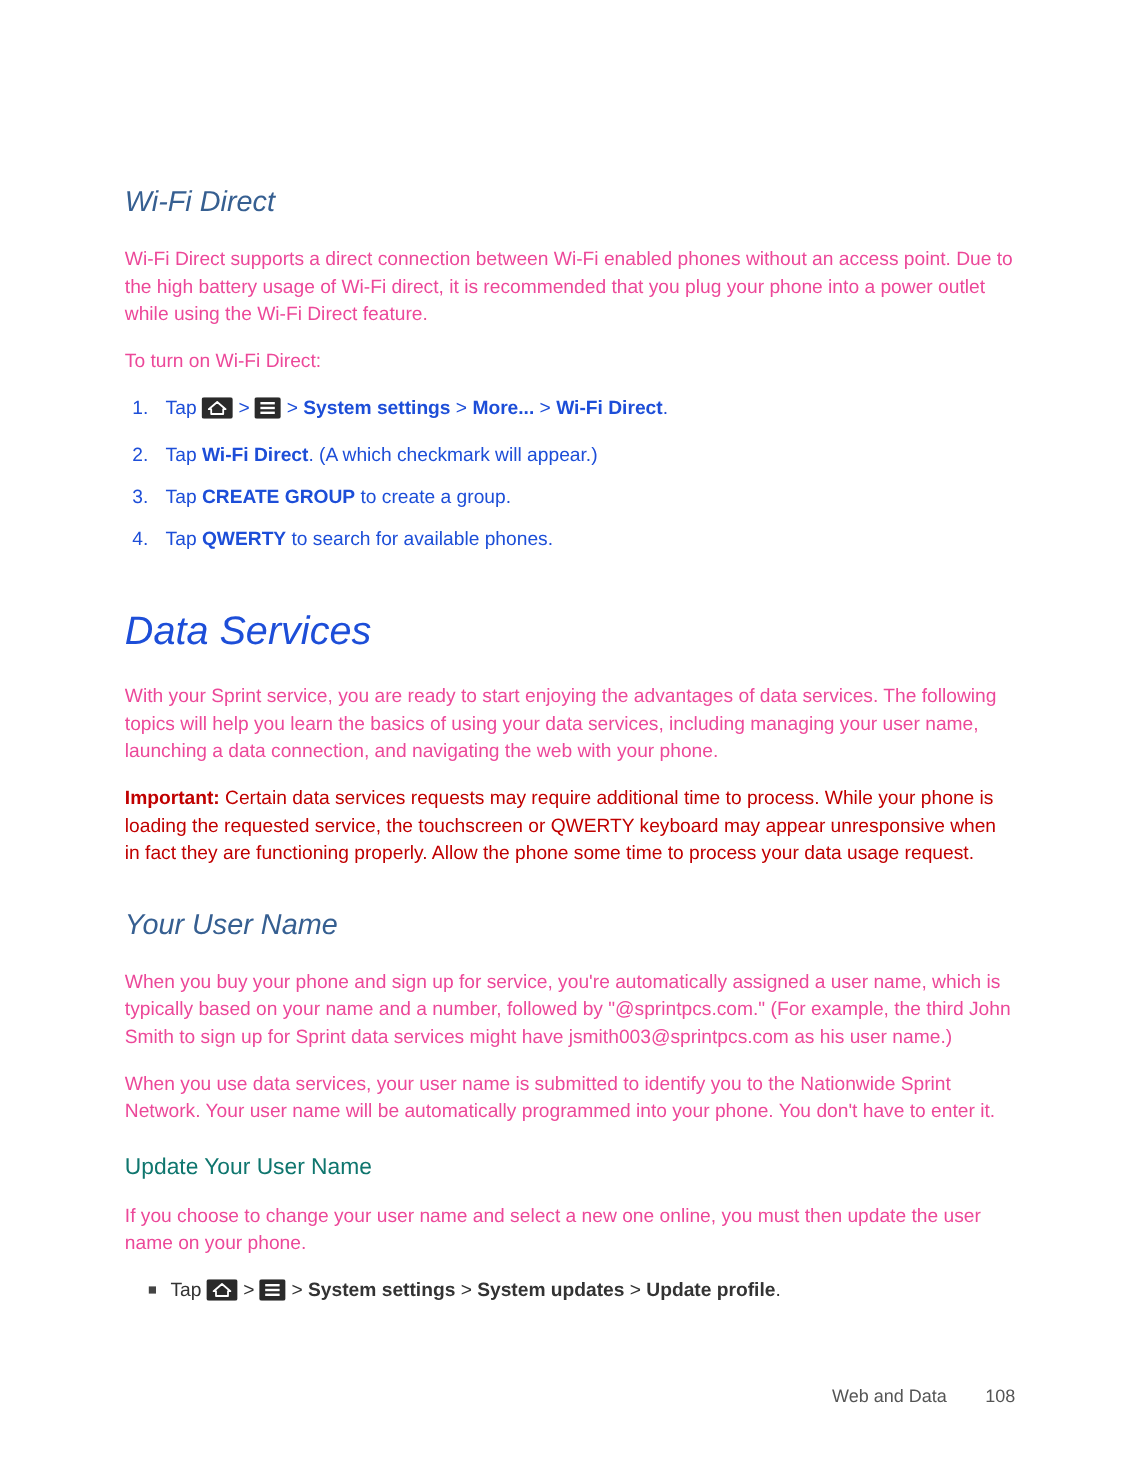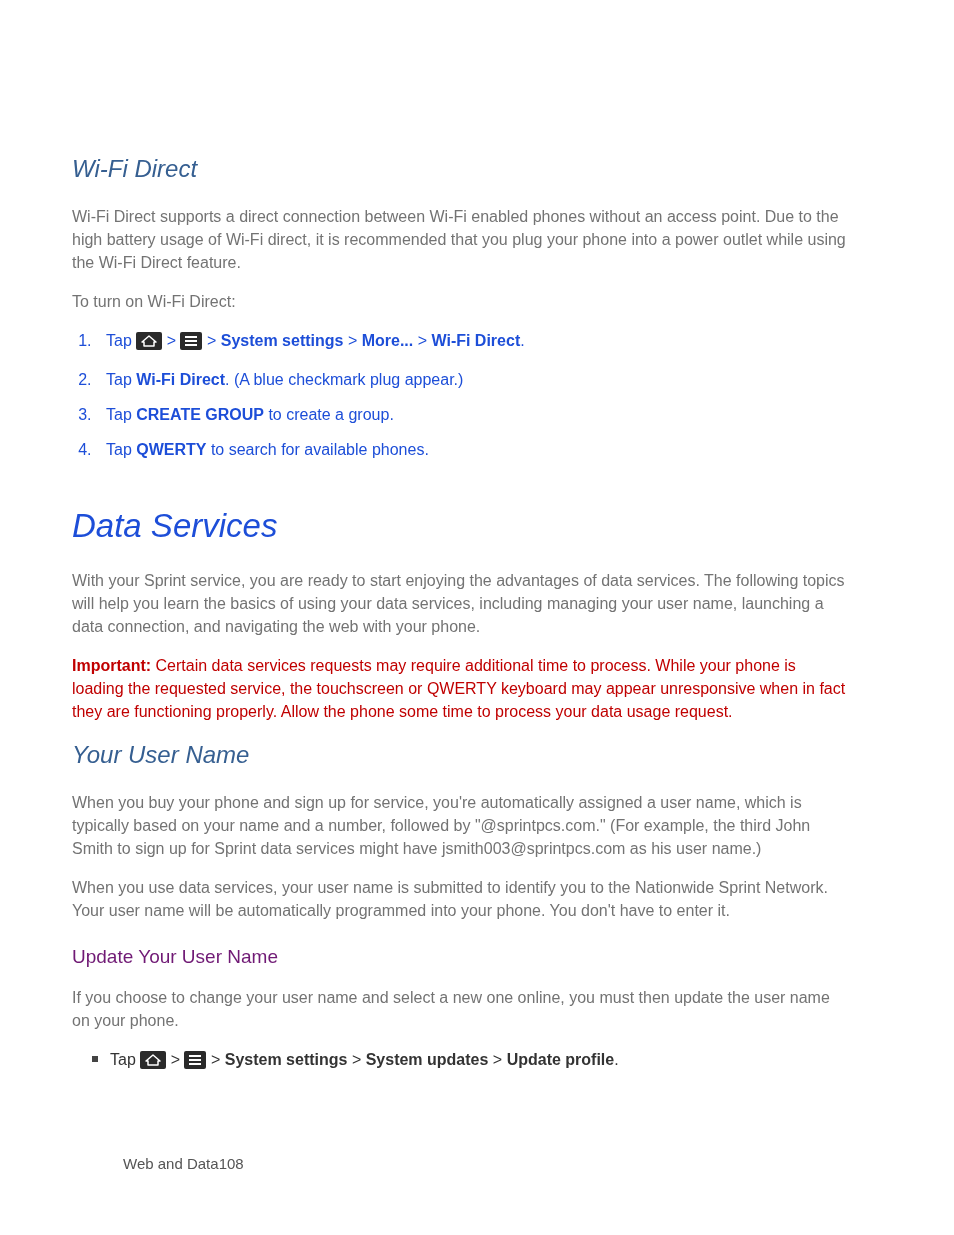--- a/index.html
+++ b/index.html
@@ -5,21 +5,21 @@
   html, body {
     margin: 0;
     padding: 0;
     background: #fff;
     width: 954px;
   }
   .page {
     box-sizing: border-box;
     width: 954px;
     min-height: 1235px;
-    padding: 155px 108px 70px 72px;
+    padding: 155px 108px 70px 104px;
     font-family: Arial, Helvetica, sans-serif;
     color: #333333;
     position: relative;
   }
   h2.section {
     font-family: Arial, Helvetica, sans-serif;
     font-style: italic;
     font-weight: normal;
     color: #365f91;
     font-size: 24px;
@@ -29,29 +29,29 @@
     font-family: Arial, Helvetica, sans-serif;
     font-style: italic;
     font-weight: normal;
     color: #1d4ed8;
     font-size: 33px;
     margin: 46px 0 24px 0;
   }
   h3.sub {
     font-family: Arial, Helvetica, sans-serif;
     font-weight: normal;
-    color: #701a75;
+    color: #0f766e;
     font-size: 19px;
     margin: 24px 0 18px 0;
   }
   p {
     font-size: 16px;
     line-height: 23px;
     margin: 0 0 16px 0;
-    color: #737373;
+    color: #ec4899;
   }
   ol.steps {
     font-size: 16px;
     line-height: 23px;
     color: #1d4ed8;
     padding-left: 24px;
     margin: 0 0 10px 0;
   }
   ol.steps li {
     padding-left: 10px;
@@ -74,40 +74,41 @@
     position: absolute;
     left: -4px;
     top: 8px;
     width: 6px;
     height: 6px;
     background: #444;
   }
   .important {
     font-size: 16px;
     line-height: 23px;
-    margin: 0 0 18px 0;
+    margin: 0 0 34px 0;
     color: #c00000;
   }
   .important .label {
     font-weight: bold;
   }
   b { font-weight: bold; }
   .icon {
     display: inline-block;
     vertical-align: -4px;
   }
   .footer {
     position: absolute;
-    left: 123px;
+    left: 106px;
     right: 108px;
     bottom: 63px;
     font-size: 15px;
     color: #555;
     display: flex;
-    justify-content: flex-start;
+    justify-content: flex-end;
+    gap: 32px;
   }
 </style>
 </head>
 <body>
 
 <div class="page">
 
   <h2 class="section">Wi-Fi Direct</h2>
 
   <p>Wi-Fi Direct supports a direct connection between Wi-Fi enabled phones without an access point. Due to the high battery usage of Wi-Fi direct, it is recommended that you plug your phone into a power outlet while using the Wi-Fi Direct feature.</p>
@@ -120,21 +121,21 @@
             <rect x="0" y="0" width="26" height="18" rx="2" fill="#2a2a2a"></rect>
             <path d="M13 4 L20 10 L18 10 L18 14 L8 14 L8 10 L6 10 Z" fill="none" stroke="#fff" stroke-width="1.5" stroke-linejoin="round"></path>
           </svg></span><span> &gt; </span><span class="icon"><svg width="22" height="18" viewBox="0 0 22 18">
             <rect x="0" y="0" width="22" height="18" rx="2" fill="#2a2a2a"></rect>
             <rect x="5" y="4" width="12" height="2" fill="#fff"></rect>
             <rect x="5" y="8" width="12" height="2" fill="#fff"></rect>
             <rect x="5" y="12" width="12" height="2" fill="#fff"></rect>
           </svg></span><span> &gt; </span><b>System settings</b><span> &gt; </span><b>More...</b><span> &gt; </span><b>Wi-Fi Direct</b><span>.</span>
     </li>
     <li>
-      <span>Tap </span><b>Wi-Fi Direct</b><span>. (A blue checkmark plug appear.)</span>
+      <span>Tap </span><b>Wi-Fi Direct</b><span>. (A which checkmark will appear.)</span>
     </li>
     <li>
       <span>Tap </span><b>CREATE GROUP</b><span> to create a group.</span>
     </li>
     <li>
       <span>Tap </span><b>QWERTY</b><span> to search for available phones.</span>
     </li>
   </ol>
 
   <h1 class="section">Data Services</h1>

